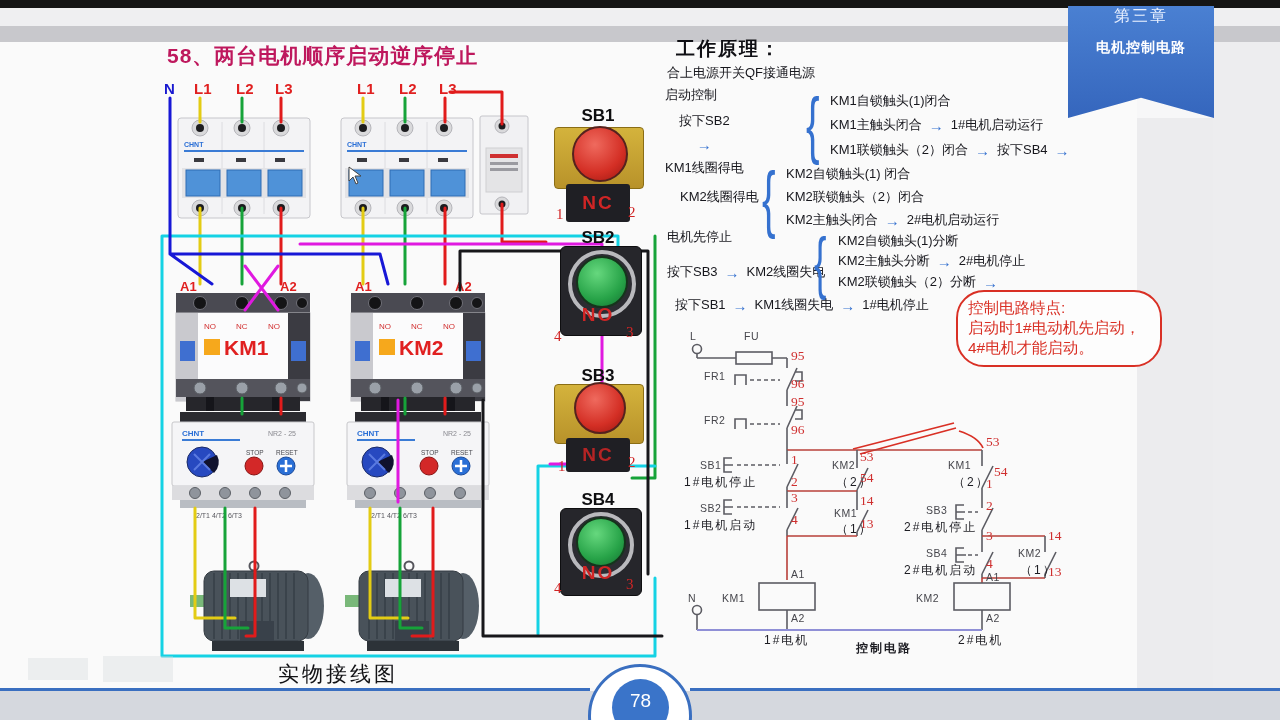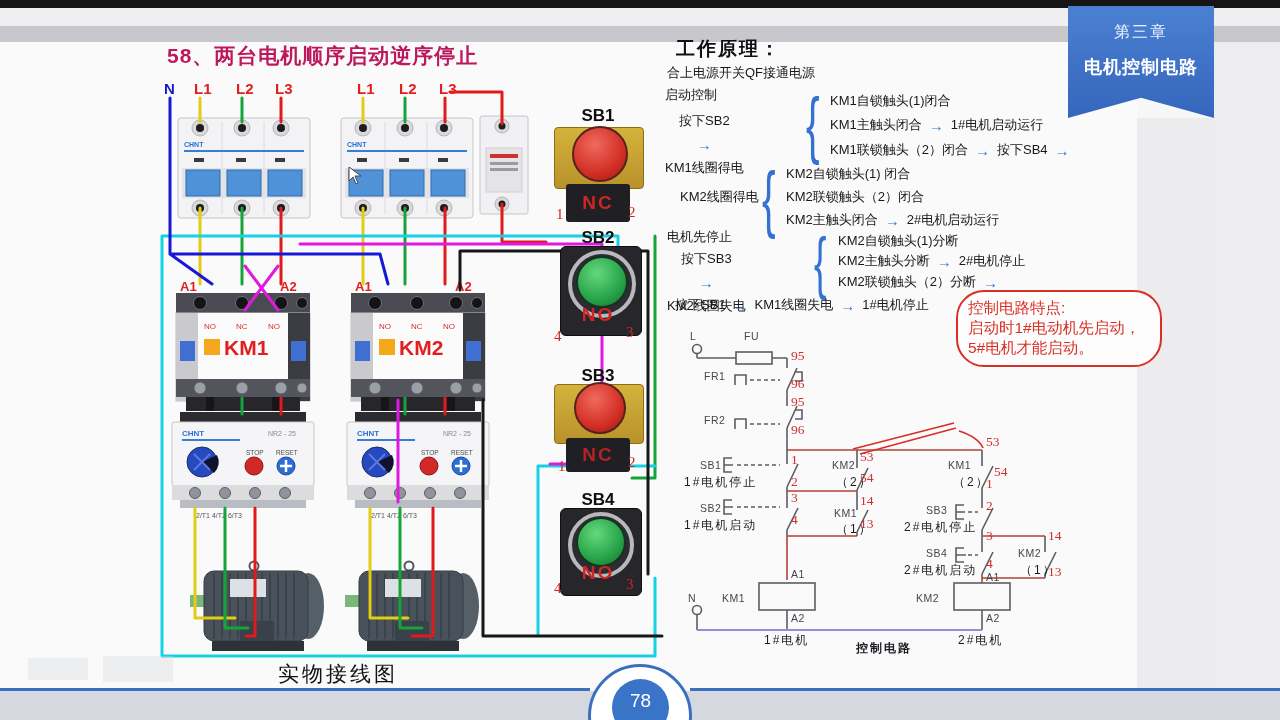--- a/index.html
+++ b/index.html
@@ -9,22 +9,22 @@
   
   .bar-black{left:0;top:0;width:1280px;height:8px;background:#151515;}
   .bar-light{left:0;top:8px;width:1280px;height:18px;background:#efeff1;}
   .bar-dark{left:0;top:26px;width:1280px;height:16px;background:#c8c8cc;}
   .slide-bg{left:0;top:42px;width:1137px;height:646px;background:#fafafa;}
   .right-panel{left:1137px;top:118px;width:143px;height:570px;background:#ececee;}
   .right-strip{left:1213px;top:42px;width:67px;height:646px;background:#ededef;}
   
   .ribbon{left:1068px;top:6px;width:146px;height:112px;background:linear-gradient(180deg,#4a80d2,#3566bd);
     clip-path:polygon(0 0,100% 0,100% 100%,50% 82%,0 100%);color:#fff;text-align:center;}
-  .ribbon .l1{margin-top:16px;font-size:16px;letter-spacing:2px;color:#eaf1ff;}
-  .ribbon .l2{margin-top:12px;font-size:18px;font-weight:bold;letter-spacing:1px;}
+  .ribbon .l1{margin-top:0;font-size:16px;letter-spacing:2px;color:#eaf1ff;}
+  .ribbon .l2{margin-top:12px;font-size:14px;font-weight:bold;letter-spacing:1px;}
   .title{left:167px;top:42px;font-size:21px;font-weight:bold;color:#be185d;letter-spacing:1px;}
   
   .pt{font-size:13px;color:#17171d;white-space:nowrap;}
   .row{display:flex;align-items:center;gap:7px;}
   .arr{color:#3571cf;font-weight:bold;font-size:15px;line-height:1;}
   .brace{color:#3571cf;font-weight:400;line-height:1;transform:scaleX(.55);transform-origin:left center;}
   .ph{font-size:19px;font-weight:bold;color:#0f0f14;letter-spacing:2px;}
   
   .note{left:956px;top:290px;width:182px;border:2.5px solid #d93025;border-radius:28px;
     background:#fdfdfd;padding:6px 10px 8px 10px;color:#d93025;font-size:15.5px;line-height:1.28;}
@@ -364,21 +364,21 @@
   <div class="abs brace" style="left:762px;top:162px;font-size:74px;">{</div>
   <div class="abs pt" style="left:786px;top:165px;">KM2自锁触头(1) 闭合</div>
   <div class="abs pt" style="left:786px;top:188px;">KM2联锁触头（2）闭合</div>
   <div class="abs pt row" style="left:786px;top:211px;">
     <span>KM2主触头闭合</span>
     <span class="arr">→</span>
     <span>2#电机启动运行</span>
   </div>
 
   <div class="abs pt" style="left:667px;top:228px;">电机先停止</div>
-  <div class="abs pt row" style="left:667px;top:250px;flex-direction:column;">
+  <div class="abs pt row" style="left:667px;top:263px;">
     <span>按下SB3</span>
     <span class="arr">→</span>
     <span>KM2线圈失电</span>
   </div>
   <div class="abs brace" style="left:814px;top:228px;font-size:68px;">{</div>
   <div class="abs pt" style="left:838px;top:232px;">KM2自锁触头(1)分断</div>
   <div class="abs pt row" style="left:838px;top:252px;">
     <span>KM2主触头分断</span>
     <span class="arr">→</span>
     <span>2#电机停止</span>
@@ -391,21 +391,21 @@
   <div class="abs pt row" style="left:675px;top:296px;">
     <span>按下SB1</span>
     <span class="arr">→</span>
     <span>KM1线圈失电</span>
     <span class="arr">→</span>
     <span>1#电机停止</span>
   </div>
 
   <div class="abs note">
     <div>控制电路特点:</div>
-    <div>启动时1#电动机先启动，5#电机才能启动。</div>
+    <div>启动时1#电动机先启动，4#电机才能启动。</div>
   </div>
 
   <svg class="abs" style="left:660px;top:328px;" width="412" height="345" viewBox="0 0 412 345">
 
     <path class="ptr" d="M294,95 L193,121 M296,100 L200,126 M299,103 Q318,109 323,120"></path>
 
     <text x="30" y="12" class="lbl">L</text>
     <circle cx="37" cy="21" r="4.5" class="cl"></circle>
     <text x="84" y="12" class="lbl">FU</text>
     <path class="cl" d="M37,26 V30 M37,30 H76 M112,30 H127 M127,30 V36"></path>

